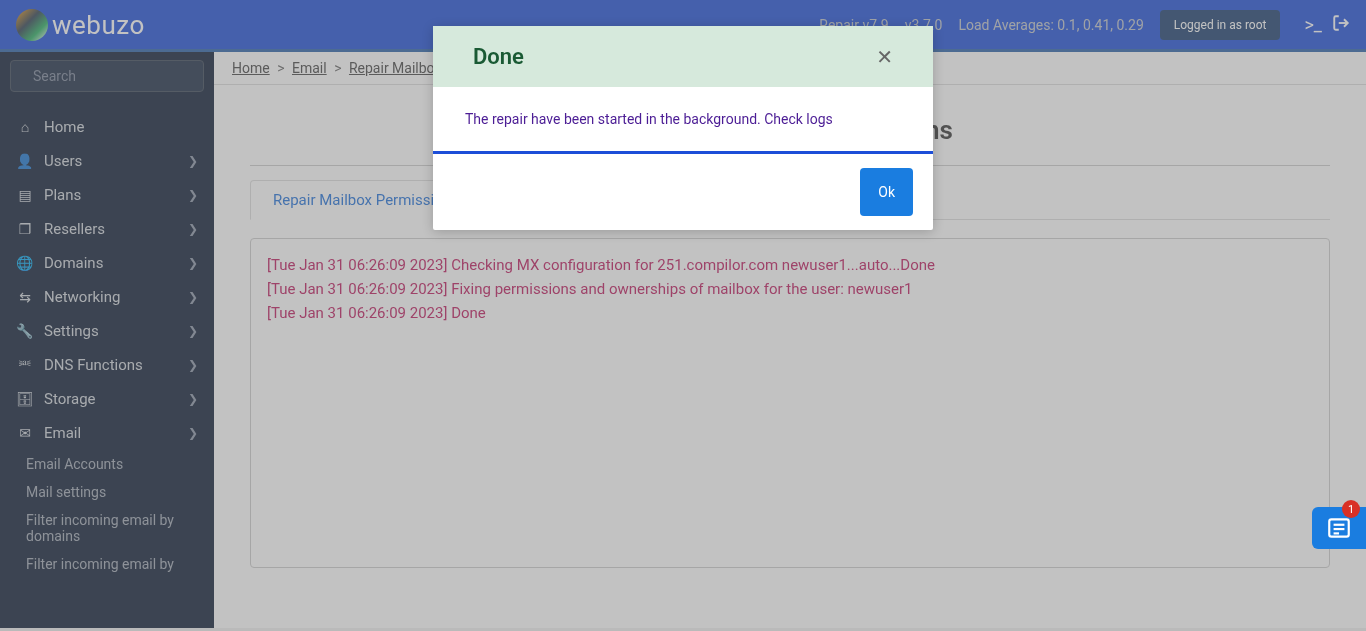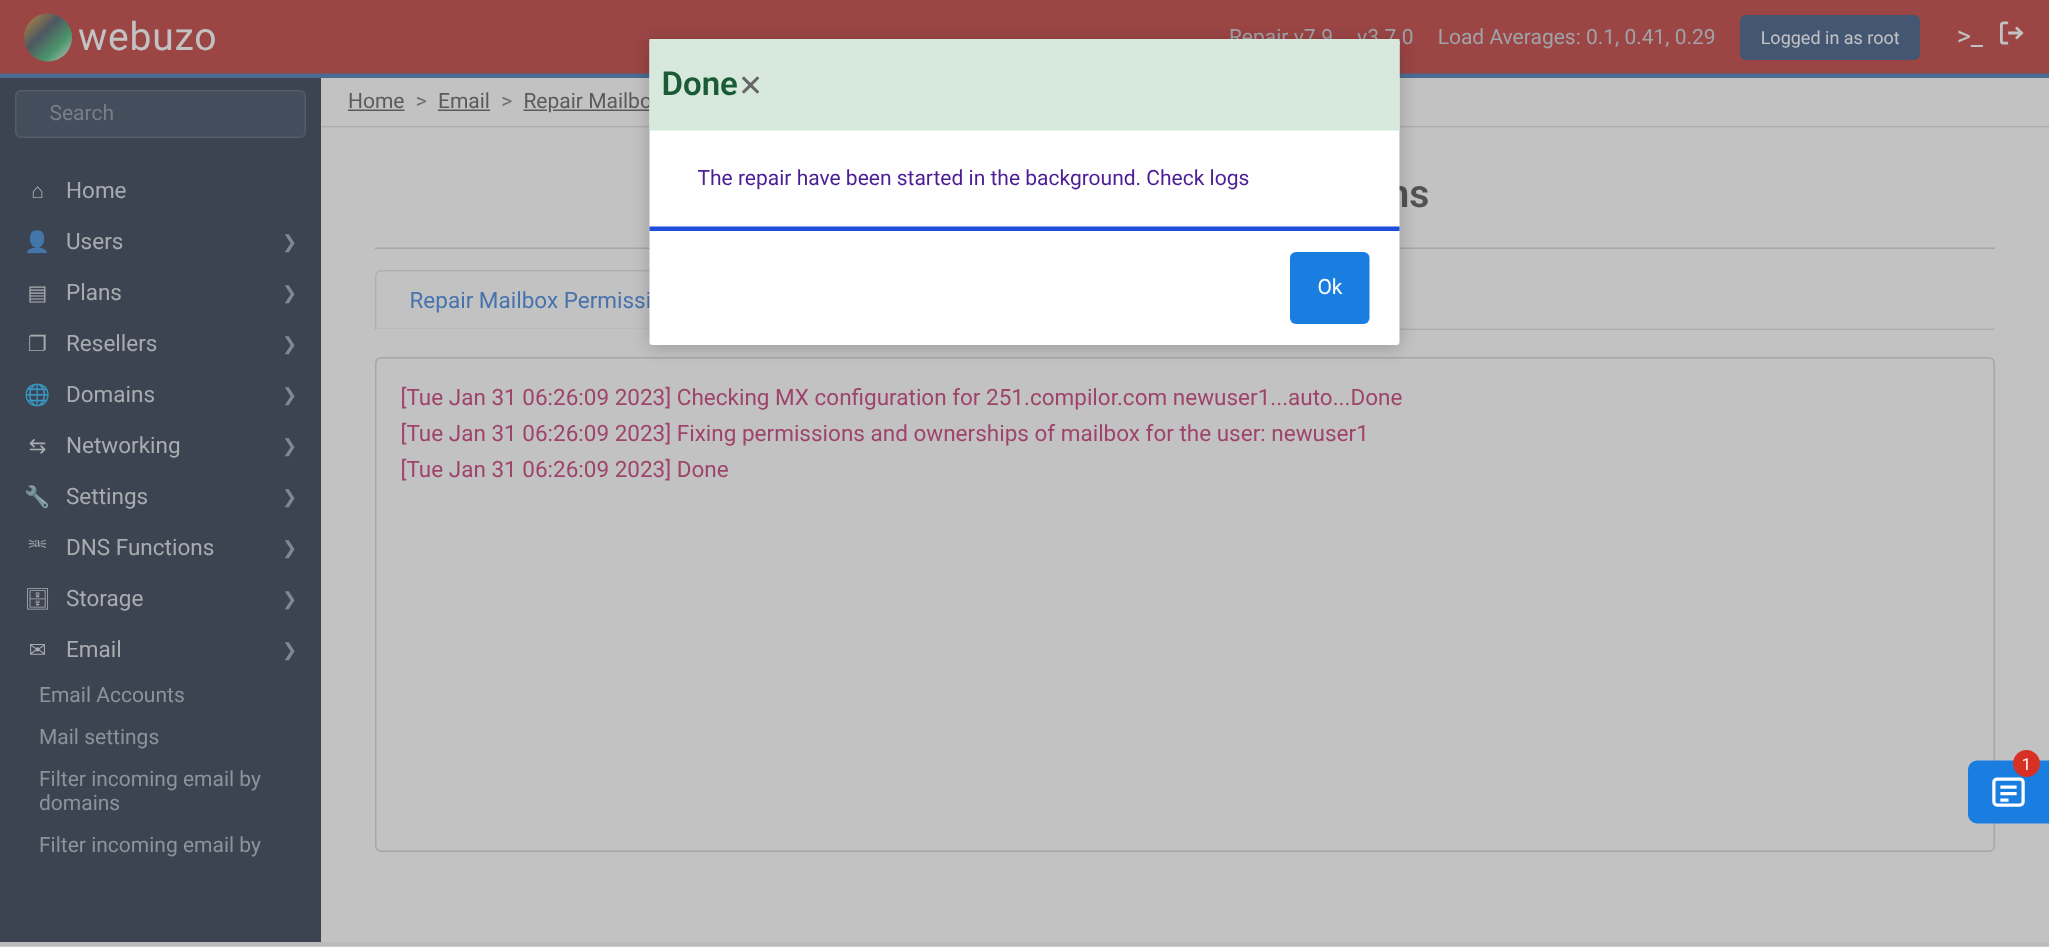--- a/index.html
+++ b/index.html
@@ -1,19 +1,19 @@
 <!DOCTYPE html>
 <html><head>
   <meta charset="utf-8">
   <style>
     * { margin: 0; padding: 0; box-sizing: border-box; font-family: -apple-system, BlinkMacSystemFont, "Segoe UI", Roboto, sans-serif; }
     body { background: #f0f0f0; width: 1366px; height: 631px; overflow: hidden; position: relative; }
 
     .header {
-      background: #b91c1c;
+      background: #1d4ed8;
       height: 52px;
       display: flex;
       align-items: center;
       padding: 12px 16px;
       color: #fff;
       border-bottom: 3px solid #2962a8;
     }
     .logo { display: flex; align-items: center; gap: 4px; }
     .logo-icon { width: 32px; height: 32px; border-radius: 50%; background: linear-gradient(135deg, #f39c12 0%, #2c3e50 40%, #27ae60 70%, #fff 100%); }
     .logo-text { font-size: 26px; font-weight: 400; color: #fff; letter-spacing: 0.5px; }
@@ -103,23 +103,24 @@
       top: 26px;
       left: 433px;
       width: 500px;
       background: #fff;
       z-index: 101;
       border-radius: 2px;
       box-shadow: 0 2px 12px rgba(0,0,0,0.2);
     }
     .modal-header {
       background: #d6e9dc;
-      padding: 18px 8px;
-      display: flex;
-      align-items: center;
+      padding: 18px 40px;
+      display: flex;
+      align-items: center;
+      justify-content: space-between;
     }
     .modal-title { font-size: 22px; font-weight: 600; color: #1a5a34; }
     .modal-close { font-size: 20px; color: #666; cursor: pointer; background: none; border: none; }
     .modal-body { padding: 24px 32px; font-size: 14px; color: #4c1d95; border-bottom: 3px solid #1d4ed8; }
     .modal-footer { padding: 14px 20px; display: flex; justify-content: flex-end; }
     .btn-ok { background: #1a7de0; color: #fff; border: none; padding: 16px 18px; border-radius: 4px; font-size: 14px; cursor: pointer; }
 
     .news-fab {
       position: absolute;
       right: 0;

